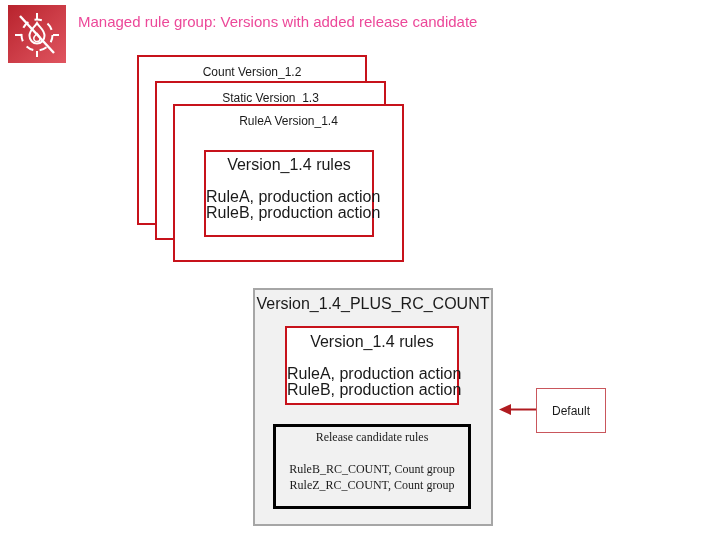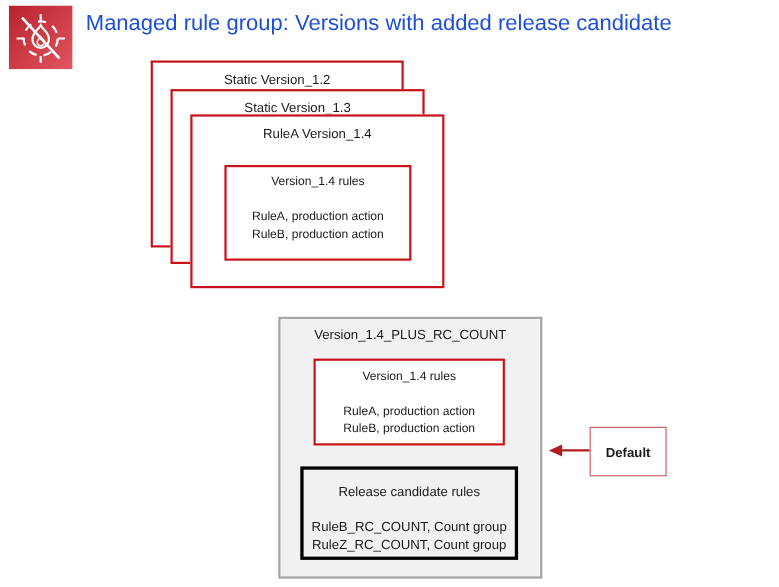--- a/index.html
+++ b/index.html
@@ -9,23 +9,23 @@
     height: 534px;
     background: #ffffff;
     font-family: "Liberation Sans", sans-serif;
     color: var(--text, #1a1a1a);
     overflow: hidden;
   }
   .title {
     position: absolute;
     left: 78px;
     top: 12px;
-    font-size: 20px;
+    font-size: 15px;
     line-height: 19px;
-    color: #1d4ed8;
+    color: #ec4899;
     white-space: nowrap;
   }
   .waf-icon {
     position: absolute;
     left: 8px;
     top: 5px;
     width: 58px;
     height: 58px;
   }
   .grad-a { stop-color: var(--icon-grad-start, #b8232d); }
@@ -44,68 +44,68 @@
   .vbox-12 { left: 137px; top: 55px;  width: 230px; height: 170px; }
   .vbox-13 { left: 155px; top: 81px;  width: 231px; height: 159px; }
   .vbox-14 { left: 173px; top: 104px; width: 231px; height: 158px; }
 
   .rules-box {
     position: absolute;
     box-sizing: border-box;
     border: 2px solid var(--red-border, #c7121b);
     background: #ffffff;
     text-align: center;
-    font-size: 11px;
+    font-size: 16px;
   }
   .rules-box-top { left: 204px; top: 150px; width: 170px; height: 87px; padding-top: 5px; }
   .box-title, .rule-line { line-height: 16px; white-space: nowrap; }
   .spacer { height: 16px; }
 
   
   .gray-box {
     position: absolute;
     left: 253px; top: 288px;
     width: 240px; height: 238px;
     box-sizing: border-box;
     border: 2px solid var(--gray-border, #a6a6a6);
     background: var(--gray-fill, #f1f1f1);
   }
   .gray-title {
     padding-top: 6px;
     text-align: center;
-    font-size: 12px;
+    font-size: 16px;
     line-height: 16px;
     white-space: nowrap;
   }
   .red-inner { left: 30px; top: 36px; width: 174px; height: 79px; padding-top: 6px; }
   .black-box {
     position: absolute;
     left: 18px; top: 134px;
     width: 198px; height: 85px;
     box-sizing: border-box;
     border: 3px solid var(--black-border, #000000);
     background: transparent;
     text-align: center;
     font-size: 12px;
-    padding-top: 12px;
+    padding-top: 2px;
+    font-family: Liberation Serif, serif;
   }
 
   
   .default-box {
     position: absolute;
     left: 536px; top: 388px;
     width: 70px; height: 45px;
     box-sizing: border-box;
     border: 1.5px solid var(--default-border, #c9565c);
     background: #ffffff;
     display: flex;
     align-items: center;
     justify-content: center;
     font-size: 12px;
-    font-weight: bold;
   }
   .arrow-svg {
     position: absolute;
     left: 498px; top: 400px;
     width: 40px; height: 19px;
   }
   .arrow-line { stroke: var(--arrow-red, #b01b20); stroke-width: 2; }
   .arrow-head { fill: var(--arrow-red, #b01b20); }
 </style>
 </head>
@@ -129,21 +129,21 @@
       <line x1="45" y1="30" x2="51" y2="30"></line>
       <path d="M29 18 C31.5 22.5, 36.5 24.5, 36.5 30.8 C36.5 35.2, 33.2 38.5, 29 38.5 C24.8 38.5, 21.5 35.2, 21.5 30.8 C21.5 24.5, 26.5 22.5, 29 18 Z"></path>
       <path d="M29 28.5 C30.3 30.3, 32.2 31.2, 32.2 33.4 A3.2 3.2 0 0 1 25.8 33.4 C25.8 31.2, 27.7 30.3, 29 28.5 Z" stroke-width="1.5"></path>
       <line x1="12" y1="11" x2="46" y2="48" stroke-width="2.4"></line>
     </g>
   </svg>
 
   <div class="title">Managed rule group: Versions with added release candidate</div>
 
   <div class="vbox vbox-12">
-    <div>Static Version_1.2</div>
+    <div>Count Version_1.2</div>
   </div>
   <div class="vbox vbox-13">
     <div>Static Version_1.3</div>
   </div>
   <div class="vbox vbox-14">
     <div>RuleA Version_1.4</div>
   </div>
 
   <div class="rules-box rules-box-top">
     <div class="box-title">Version_1.4 rules</div>

